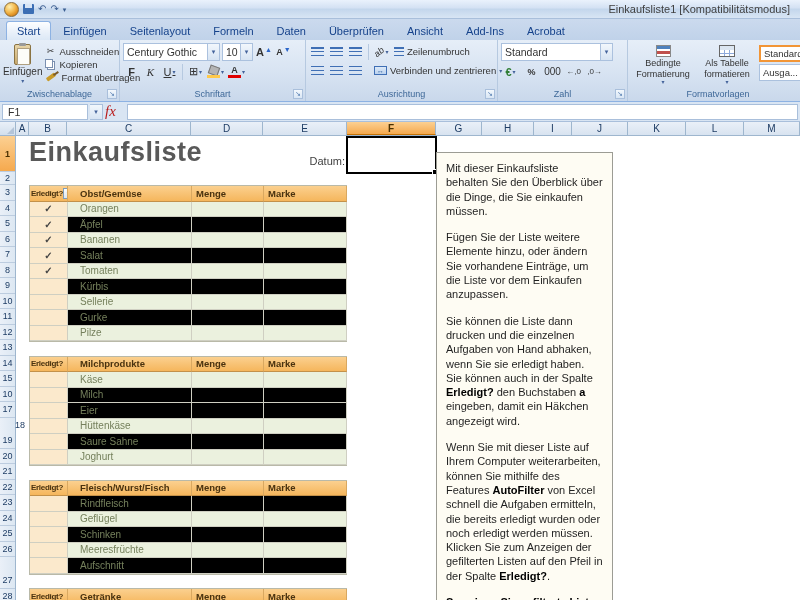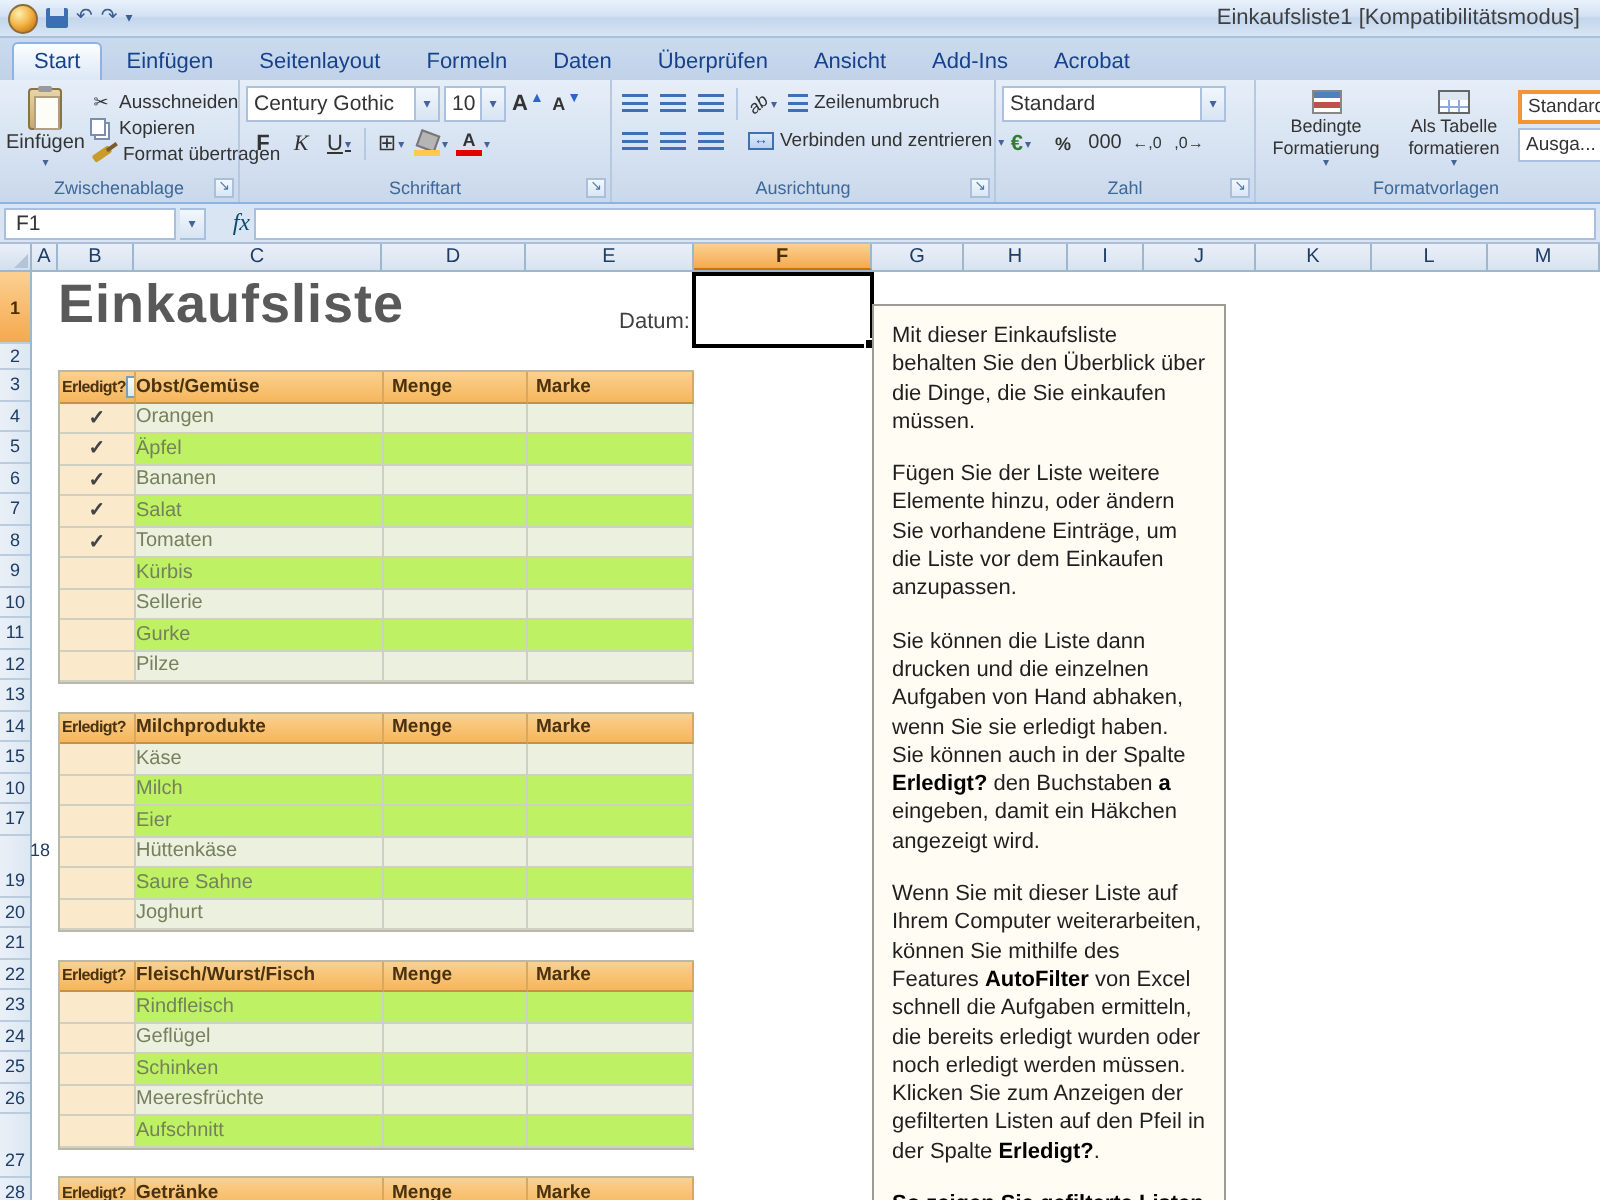--- a/index.html
+++ b/index.html
@@ -82,21 +82,21 @@
   repeating-linear-gradient(to right,rgba(0,0,0,0) 0 4px,#8EA9DB 4px 5px);
   background-color:#fff;margin-bottom:1px;}
 .gallery{display:flex;flex-direction:column;justify-content:flex-start;padding-top:3px;gap:2px;}
 .stylebox{width:46px;height:17px;background:#fff;border:1px solid #ABC1DE;font-size:9.5px;display:flex;align-items:center;padding-left:3px;white-space:nowrap;overflow:hidden;color:#333;}
 .stylebox.sel{border:2px solid #F29536;}
 
 
 .fbar{height:20px;background:#D9E5F3;border-bottom:1px solid #A9BFDB;display:flex;align-items:center;padding:0 2px;gap:2px;}
 .namebox{width:86px;height:16px;background:#fff;border:1px solid #A9BFDB;font-size:10.5px;display:flex;align-items:center;padding-left:5px;}
 .nbarr{width:13px;height:16px;background:linear-gradient(#F2F7FC,#D7E4F3);border:1px solid #A9BFDB;border-left:none;color:#44639B;font-size:7px;display:flex;align-items:center;justify-content:center;}
-.fx{width:20px;text-align:right;font-style:italic;font-family:"Liberation Serif",serif;font-size:12px;color:#0c4a6e;}
+.fx{width:20px;text-align:left;font-style:italic;font-family:"Liberation Serif",serif;font-size:15px;color:#b91c1c;}
 .finput{flex:1;height:16px;background:#fff;border:1px solid #A9BFDB;}
 
 
 .colheaders{display:flex;height:14px;background:linear-gradient(#EAF0F8,#D8E3F0);border-bottom:1px solid #9EB6CE;}
 .corner{width:16px;flex:none;border-right:1px solid #9EB6CE;background:linear-gradient(#EAF0F8,#D2DFED);position:relative;}
 .corner:after{content:"";position:absolute;right:1px;bottom:1px;border-left:7px solid transparent;border-bottom:7px solid #B3C4D8;}
 .colh{flex:none;border-right:1px solid #9EB6CE;font-size:10px;color:#1E3C64;display:flex;align-items:center;justify-content:center;overflow:hidden;}
 .colh.sel{background:linear-gradient(#FCD092,#F5A94E);border-bottom:1px solid #C77405;color:#4A3000;font-weight:bold;}
 .sheetbody{position:relative;height:464px;background:#fff;overflow:hidden;}
 .rownums{position:absolute;left:0;top:0;width:16px;height:100%;background:linear-gradient(to right,#EAF0F8,#DCE7F2);border-right:1px solid #9EB6CE;z-index:4;}
@@ -106,27 +106,27 @@
 
 
 .sheet-title{position:absolute;left:13px;top:1px;font-size:27px;font-weight:bold;color:#595959;letter-spacing:0.5px;}
 .datum{position:absolute;left:247px;width:82px;top:19px;text-align:right;font-size:11px;color:#3F3F3F;}
 .selection{position:absolute;left:330px;top:0;width:91px;height:38px;border:2px solid #000;background:#fff;z-index:3;}
 .selection:after{content:"";position:absolute;right:-3px;bottom:-3px;width:4px;height:4px;background:#000;border:1px solid #fff;}
 .xtable{position:absolute;left:13px;width:318px;border:1px solid #B9B9A8;z-index:2;}
 .trow{display:flex;height:15.5px;}
 .cell{border-right:1px solid #CFCFC2;border-bottom:1px solid #CFCFC2;display:flex;align-items:center;overflow:hidden;flex:none;}
 .bcell{width:38px;justify-content:center;background:#FBE9CC;}
-.ccell{width:124px;padding-left:0;}
+.ccell{width:124px;padding-left:12px;}
 .dcell{width:72px;padding-left:4px;}
 .ecell{width:83px;padding-left:4px;}
 .thead .cell{background:linear-gradient(#FBD08F,#F5B65C);font-weight:bold;font-size:9.5px;color:#49320F;border-right:1px solid #D9A860;border-bottom:1px solid #C3914A;}
 .thead .bcell{font-size:8px;justify-content:space-between;padding:0 1px;letter-spacing:-0.3px;}
 .fdrop{width:11px;height:11px;background:linear-gradient(#FDFDFD,#DDE6EE);border:1px solid #7F9DB9;font-size:6px;color:#333;display:flex;align-items:center;justify-content:center;flex:none;}
-.item .ccell,.item .dcell,.item .ecell{background:#bef264;}
+.item .ccell,.item .dcell,.item .ecell{background:#000000;}
 .item.shaded .ccell,.item.shaded .dcell,.item.shaded .ecell{background:#EBF1DE;}
 .iname{font-size:10px;color:#75805C;}
 .check{font-size:10px;font-weight:bold;color:#444;}
 .infobox{position:absolute;left:420px;top:16px;width:177px;height:460px;background:#FEFCF3;border:1px solid #9C9C94;padding:8px 9px;overflow:hidden;z-index:5;}
 .ipara{font-size:11px;line-height:1.3;color:#1F1F1F;margin-bottom:12px;}
 .ipara b{color:#000;}
 </style>
 </head>
 <body>
 

